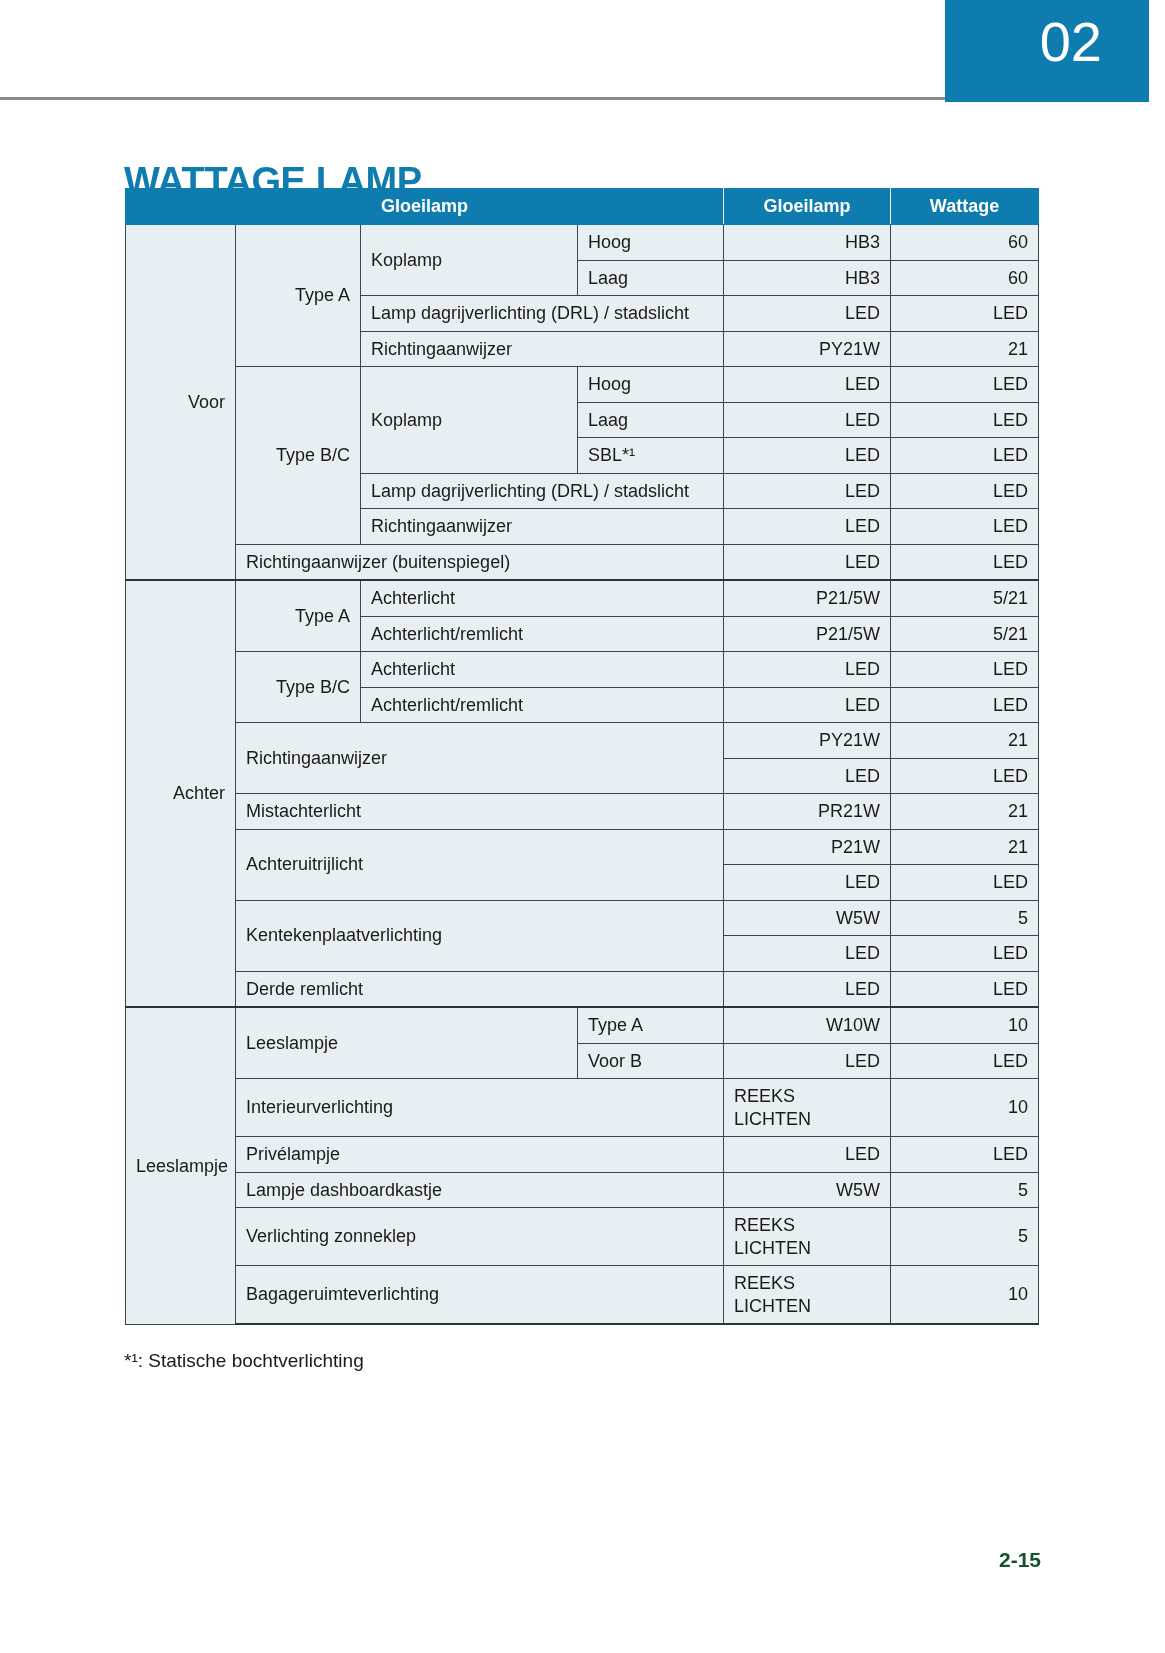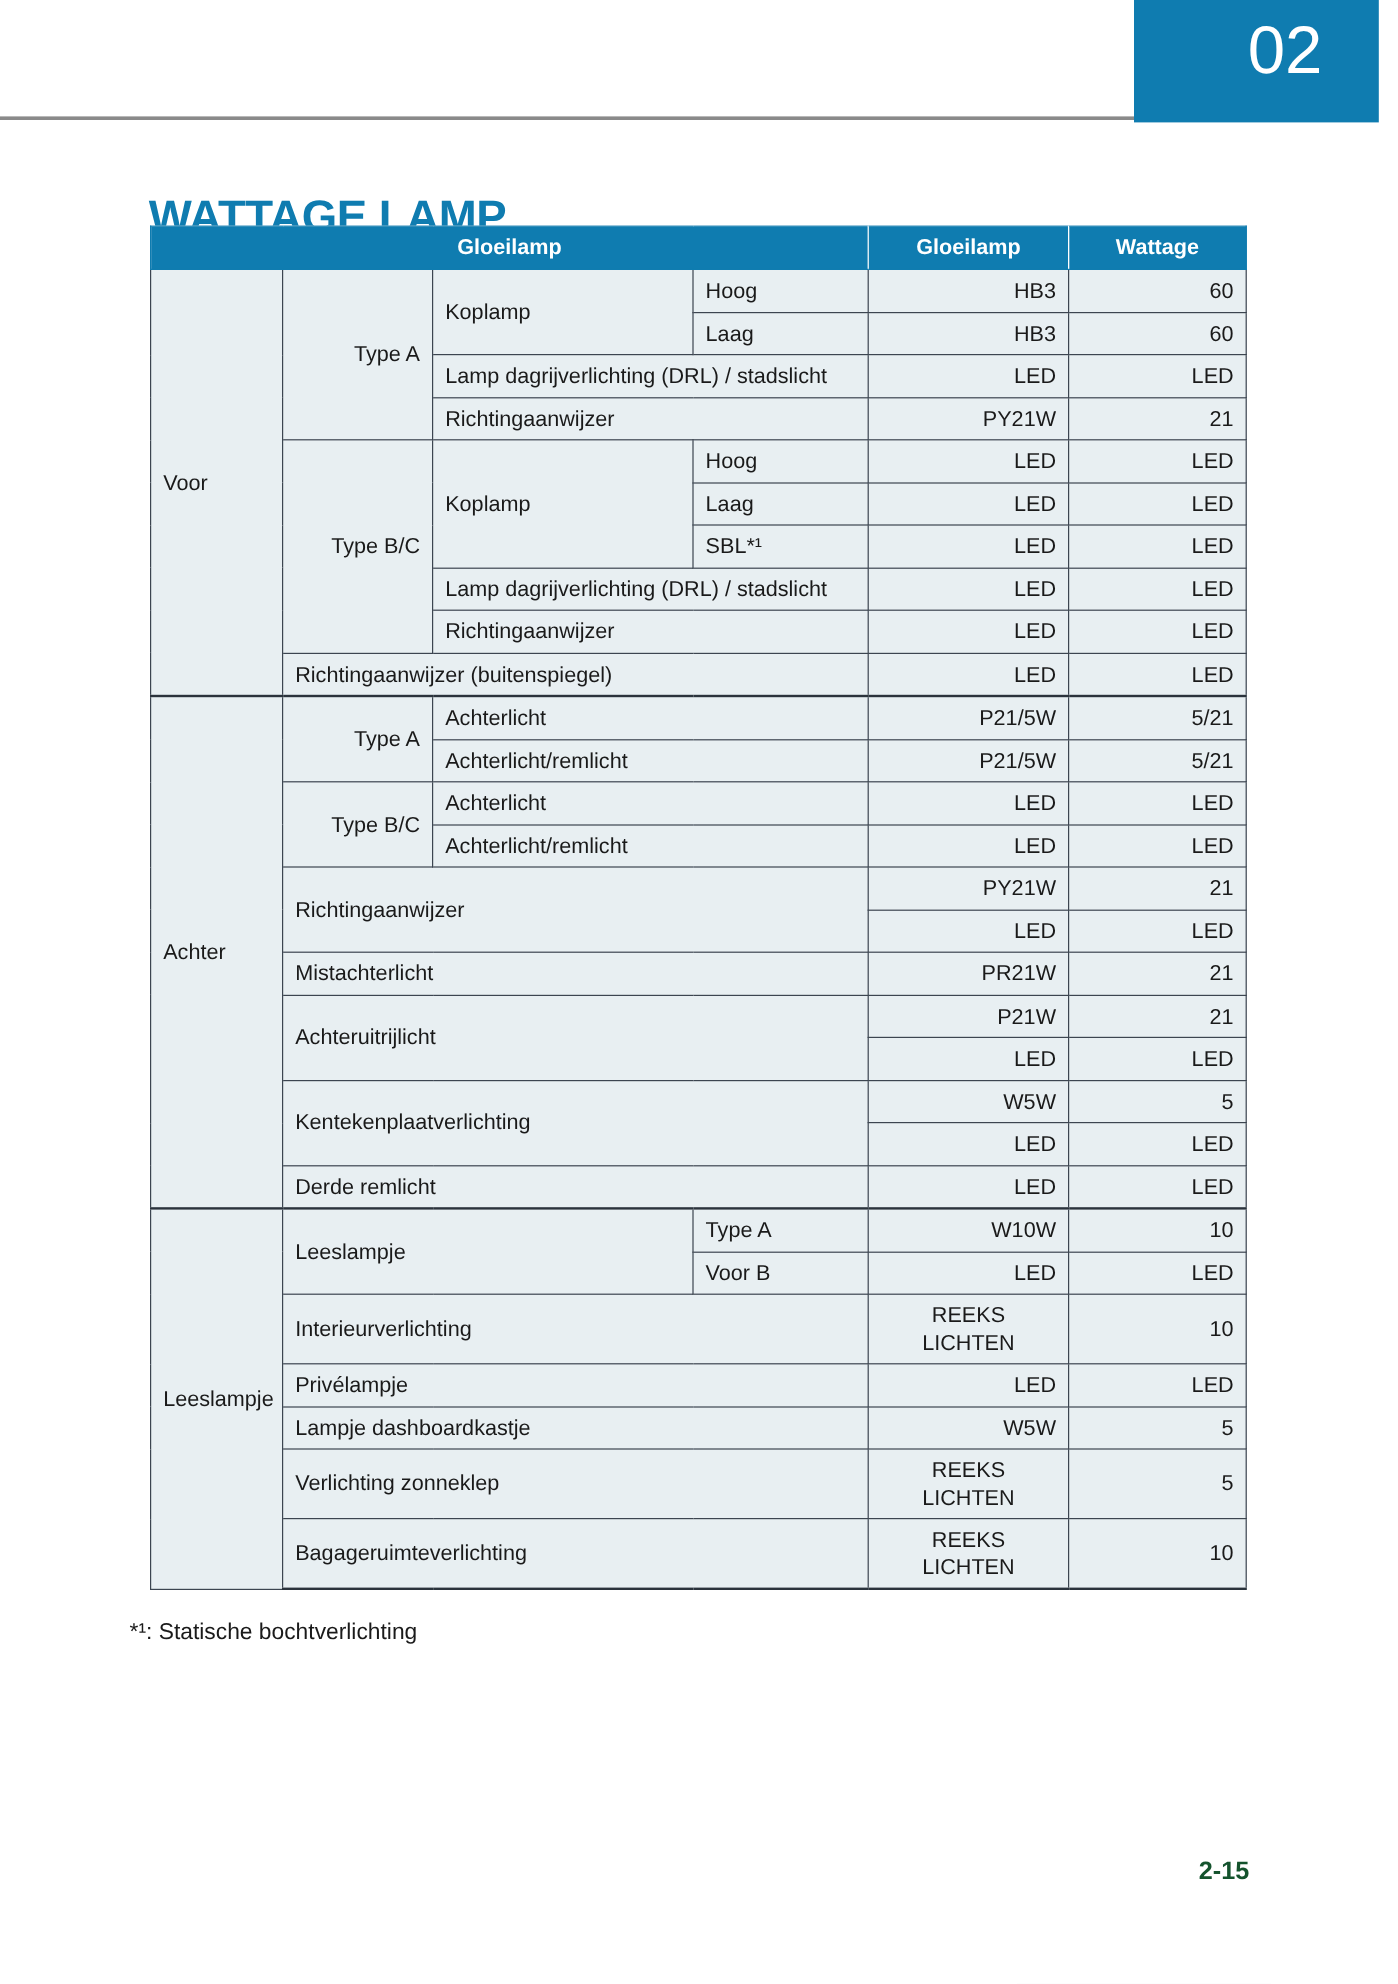--- a/index.html
+++ b/index.html
@@ -91,32 +91,32 @@
   table.wattage td {
     font-size: 18px;
     padding: 6px 10px;
     border: 1px solid #3c4550;
     vertical-align: middle;
     background: #e8eff2;
     line-height: 1.25;
   }
   td.center { text-align: right; padding-left: 4px; padding-right: 4px; }
   td.left   { text-align: left; }
-  td.rowgroup { text-align: left; }
-  td.two-line { white-space: pre-line; text-align: center; }
+  td.rowgroup { text-align: right; }
+  td.two-line { white-space: pre-line; text-align: left; }
 
   
   table.wattage { border: 1px solid #3c4550; }
   tr.group-start > td { border-top: 2px solid #2b333c; }
   table.wattage tr:last-child > td { border-bottom: 2px solid #2b333c; }
 
   
   .footnote {
     position: absolute;
-    left: 108px;
+    left: 124px;
     top: 1350px;
     font-size: 19px;
     color: #1a1a1a;
   }
 
   
   .page-number {
     position: absolute;
     right: 124px;
     top: 1548px;

